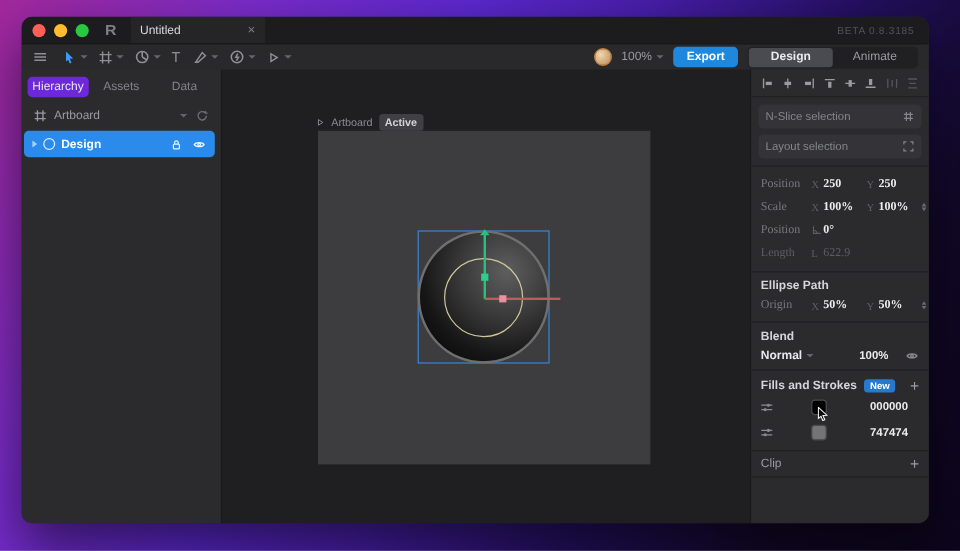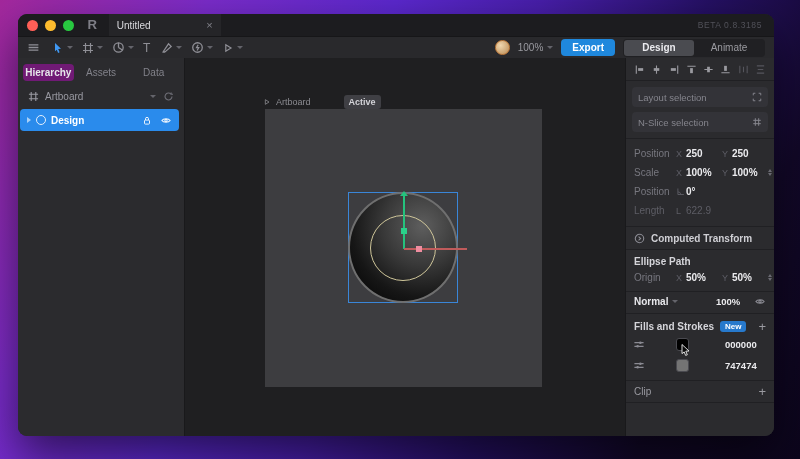--- a/index.html
+++ b/index.html
@@ -35,50 +35,50 @@
   .export-btn { background:#1f88dd; color:#fff; font-size:10px; font-weight:600; padding:3px 11px; border-radius:4px; border:none; font-family:inherit; }
   .segmented { display:flex; background:#202023; border-radius:4px; padding:1px; width:142px; height:18px; }
   .seg { flex:1; display:flex; align-items:center; justify-content:center; font-size:10px; color:#9a9aa0; border-radius:3px; }
   .seg.active { background:#4a4b50; color:#eaeaee; font-weight:600; }
   
   .main { flex:1; display:flex; min-height:0; }
   
   .sidebar { width:167px; background:#2b2b2e; border-right:1px solid #19191b; flex:0 0 auto; padding-top:3px; }
   .side-tabs { display:flex; padding:3px 5px; gap:2px; }
   .side-tab { flex:1; text-align:center; font-size:10px; color:#82828a; padding:3px 0; border-radius:4px; }
-  .side-tab.active { background:#701a75; color:#e6e6ea; font-weight:700; }
+  .side-tab.active { background:#6d28d9; color:#e6e6ea; font-weight:400; }
   .tree-row { height:24px; display:flex; align-items:center; padding:0 10px; gap:6px; font-size:10px; color:#9a9aa2; }
   .tree-row .right { margin-left:auto; display:flex; align-items:center; gap:7px; color:#6e6e76; }
   .ellipse-row { height:22px; margin:1px 5px 0 2px; border-radius:4px; background:#2a8bec; display:flex; align-items:center; padding:0 7px; gap:5px; font-size:10px; font-weight:600; color:#fff; }
   .ellipse-row .right { margin-left:auto; display:flex; align-items:center; gap:8px; }
   .mini-caret { width:0; height:0; border-top:3px solid transparent; border-bottom:3px solid transparent; border-left:4px solid rgba(255,255,255,.6); }
   .ring { width:10px; height:10px; border-radius:50%; border:1.3px solid #e2eefb; }
   
   .canvas { flex:1; position:relative; background:#1f1f21; overflow:hidden; }
   .artboard-label { position:absolute; left:78px; top:37px; display:flex; align-items:center; gap:5px; font-size:9px; color:#8b8b91; }
-  .active-badge { background:#3f3f44; color:#d3d3d8; font-weight:700; padding:2px 5px; border-radius:3px; font-size:9px;margin-left:28px; }
+  .active-badge { background:#3f3f44; color:#d3d3d8; font-weight:700; padding:2px 5px; border-radius:3px; font-size:9px; }
   .artboard { position:absolute; left:80px; top:51px; width:277px; height:278px; background:#3d3d40; }
   .sel-box { position:absolute; left:163px; top:134px; width:110px; height:111px; border:1px solid #3a86d8; }
   .shape-circle { position:absolute; inset:-1px; border-radius:50%; border:2px solid #6f6f6f;
     background:radial-gradient(circle at 68% 30%, #5e5e5e 0%, #383838 38%, #161616 68%, #060606 92%); }
   .origin-circle { position:absolute; left:21px; top:22px; width:66px; height:66px; border-radius:50%; border:1px solid #cfc69a; }
   .axis-y { position:absolute; left:54px; top:2px; width:2px; height:54px; background:#25c27d; }
   .axis-y-arrow { position:absolute; left:51px; top:-2px; width:0; height:0; border-left:4px solid transparent; border-right:4px solid transparent; border-bottom:5px solid #25c27d; }
   .axis-x { position:absolute; left:55px; top:54.5px; width:63px; height:2px; background:#c05b5b; }
   .handle { position:absolute; width:6px; height:6px; }
   .handle.green { left:52px; top:35px; background:#2bd08a; }
   .handle.pink { left:67px; top:52.5px; background:#ef8da0; }
   
   .inspector { width:149px; background:#2b2b2e; border-left:1px solid #19191b; flex:0 0 auto; font-size:10px; overflow:hidden; }
   .section { border-bottom:1px solid #202023; }
   .align-row { height:23px; display:flex; align-items:center; justify-content:space-between; padding:0 8px; color:#9a9aa0; }
   .align-row .dim { color:#55555c; }
   .sel-buttons { padding:6px 6px; display:flex; flex-direction:column; gap:5px; }
   .sel-btn { height:20px; background:#333338; border-radius:4px; display:flex; align-items:center; justify-content:space-between; padding:0 6px; color:#85858d; font-size:9.5px; }
-  .tr-grid { padding:5px 8px 6px; }
+  .tr-grid { padding:5px 8px 6px;font-family:Liberation Serif, serif; }
   .tr-row { height:19px; display:grid; grid-template-columns:42px 10px 36px 10px 36px 1fr; align-items:center; }
   .tr-row .lab { color:#77777f; }
   .tr-row .key { color:#5d5d65; font-size:9px; }
   .tr-row .val { color:#ebebee; font-weight:600; }
   .tr-row.dim .lab, .tr-row.dim .key, .tr-row.dim .val { color:#5d5d65; font-weight:400; }
   .computed { height:23px; display:flex; align-items:center; gap:6px; padding:0 8px; color:#cfcfd4; font-weight:600; }
   .sec-title { height:18px; display:flex; align-items:center; padding:0 8px; color:#d5d5da; font-weight:600; }
   .sec-title .plus { margin-left:auto; color:#9a9aa0; font-size:13px; font-weight:400; }
   .new-badge { background:#2779cc; color:#fff; font-size:8px; font-weight:700; padding:1px 5px; border-radius:3px; margin-left:6px; }
   .blend-row { height:21px; display:grid; grid-template-columns:1fr 30px 20px; align-items:center; padding:0 8px 3px; }
@@ -265,29 +265,29 @@
         <svg class="ic dim" width="11" height="11" viewBox="0 0 12 12" style="color:#55555c;">
             <path d="M2 2v8M6 3v6M10 2v8"></path>
           </svg>
         <svg class="ic dim" width="11" height="11" viewBox="0 0 12 12" style="color:#55555c;">
             <path d="M2 2h8M3 6h6M2 10h8"></path>
           </svg>
       </div>
 
       <div class="section sel-buttons">
         <div class="sel-btn">
+          <span>N-Slice selection</span>
+          <svg class="ic" width="10" height="10" viewBox="0 0 12 12">
+              <path d="M4 1.5v9M8 1.5v9M1.5 4h9M1.5 8h9"></path>
+            </svg>
+        </div>
+        <div class="sel-btn">
           <span>Layout selection</span>
           <svg class="ic" width="10" height="10" viewBox="0 0 12 12">
               <path d="M1.5 4V1.5H4M8 1.5h2.5V4M10.5 8v2.5H8M4 10.5H1.5V8"></path>
-            </svg>
-        </div>
-        <div class="sel-btn">
-          <span>N-Slice selection</span>
-          <svg class="ic" width="10" height="10" viewBox="0 0 12 12">
-              <path d="M4 1.5v9M8 1.5v9M1.5 4h9M1.5 8h9"></path>
             </svg>
         </div>
       </div>
 
       <div class="section tr-grid">
         <div class="tr-row">
           <span class="lab">Position</span>
           <span class="key">X</span>
           <span class="val">250</span>
           <span class="key">Y</span>
@@ -320,27 +320,20 @@
         <div class="tr-row dim">
           <span class="lab">Length</span>
           <span class="key">L</span>
           <span class="val">622.9</span>
           <span></span>
             <span></span>
             <span></span>
         </div>
       </div>
 
-      <div class="section computed">
-        <svg class="ic" width="11" height="11" viewBox="0 0 12 12" style="color:#8a8a92;">
-            <circle cx="6" cy="6" r="4.6"></circle>
-            <path d="M5 4l2.2 2L5 8"></path>
-          </svg>
-        <span>Computed Transform</span>
-      </div>
 
       <div class="section" style="padding-bottom:4px;">
         <div class="sec-title" style="padding-top:4px;">
           <span>Ellipse Path</span>
         </div>
         <div class="tr-grid" style="padding-top:0; padding-bottom:0; border:none;">
           <div class="tr-row">
             <span class="lab">Origin</span>
             <span class="key">X</span>
             <span class="val">50%</span>
@@ -348,20 +341,23 @@
             <span class="val">50%</span>
             <span class="stepper">
                 <i class="up"></i>
                 <i class="down"></i>
               </span>
           </div>
         </div>
       </div>
 
       <div class="section">
+        <div class="sec-title" style="padding-top:4px;">
+          <span>Blend</span>
+        </div>
         <div class="blend-row">
           <span class="blend-mode">
             <span>Normal</span>
             <span class="chev"></span>
           </span>
           <span class="opval">100%</span>
           <svg class="ic" width="12" height="11" viewBox="0 0 12 12" style="color:#8a8a92; justify-self:end;">
               <path d="M1.5 6C3 3.6 9 3.6 10.5 6 9 8.4 3 8.4 1.5 6Z"></path>
               <circle cx="6" cy="6" r="1.2"></circle>
             </svg>

